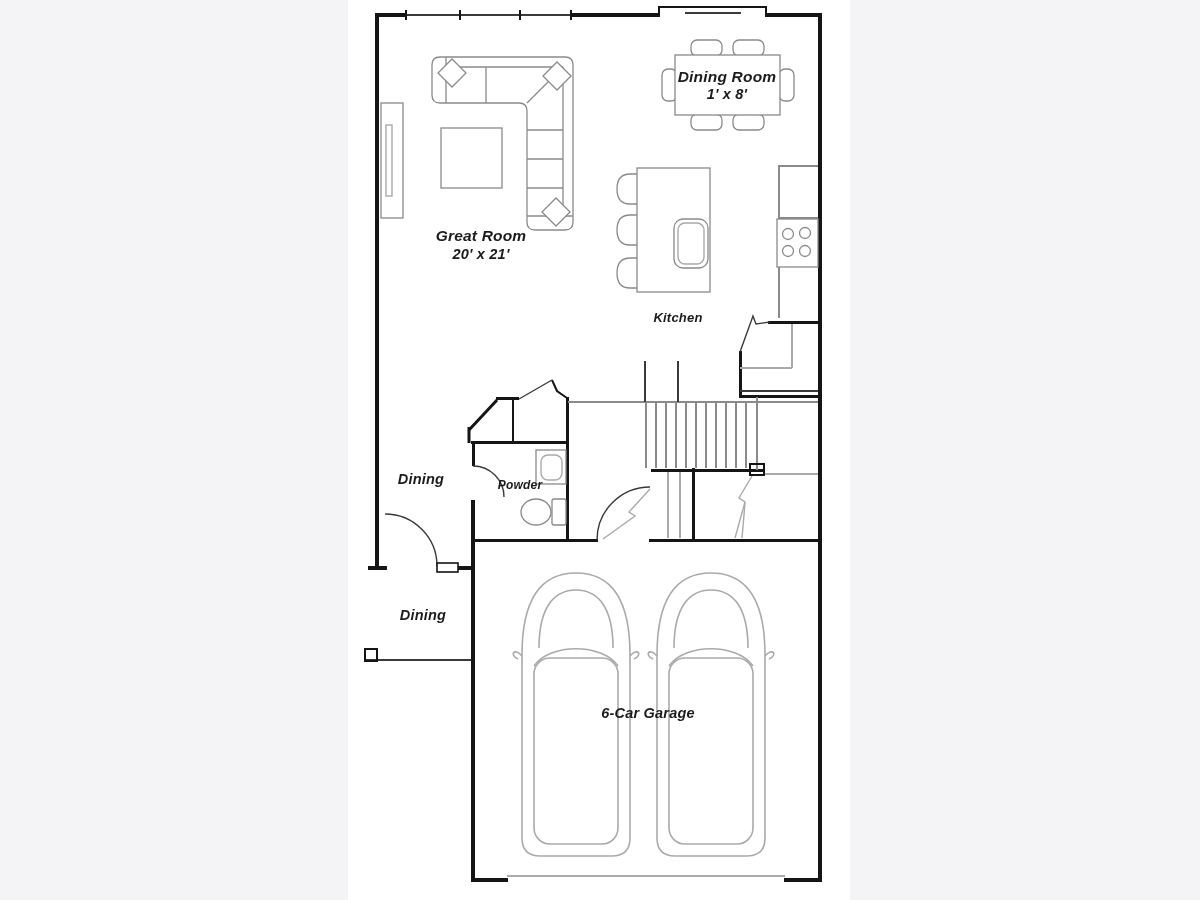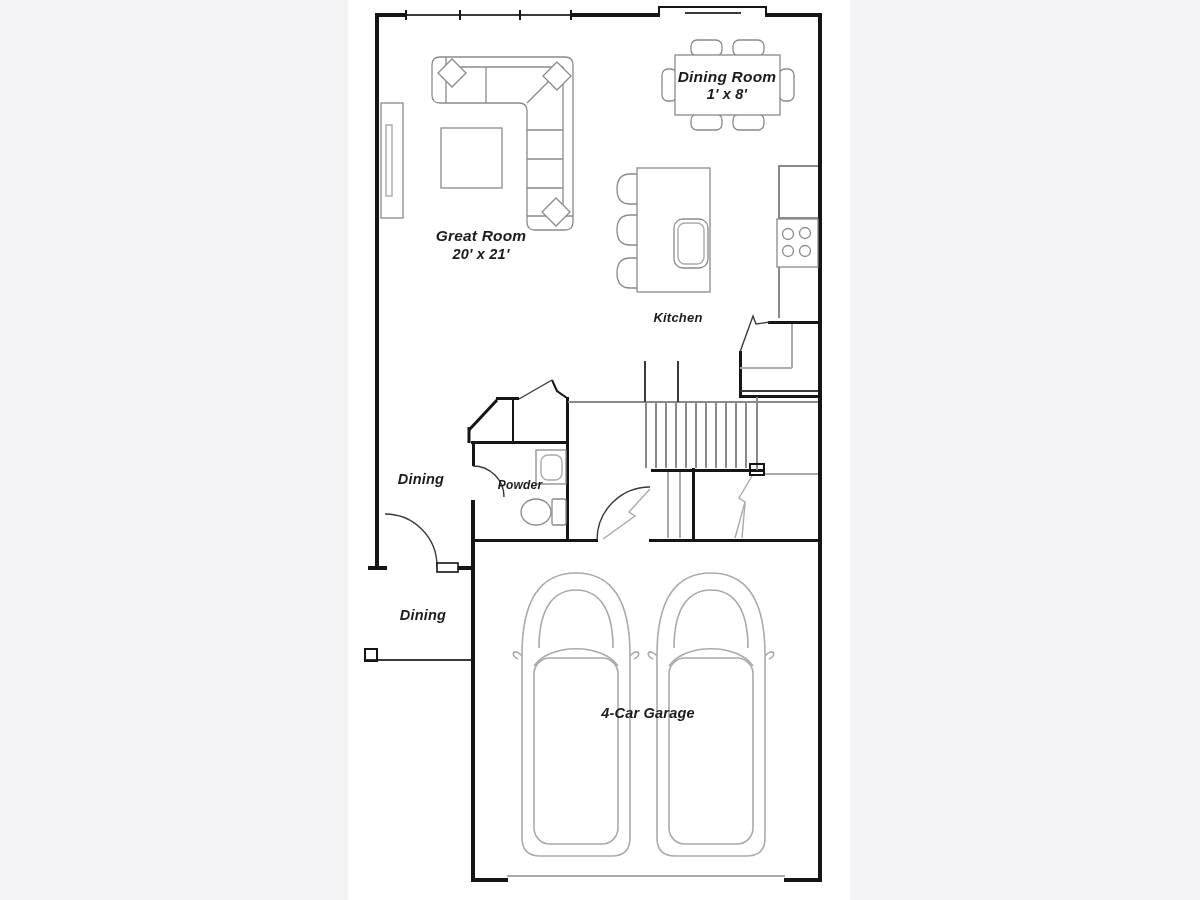--- a/index.html
+++ b/index.html
@@ -214,15 +214,15 @@
 <div class="room-label" style="left:410px;top:246px;width:142px;font-size:14.5px;">20' x 21'</div>
 
 <div class="room-label" style="left:612px;top:311px;width:132px;font-size:13px;">Kitchen</div>
 
 <div class="room-label" style="left:374px;top:471px;width:94px;font-size:14.5px;">Dining</div>
 
 <div class="room-label" style="left:470px;top:479px;width:100px;font-size:12px;">Powder</div>
 
 <div class="room-label" style="left:376px;top:607px;width:94px;font-size:14.5px;">Dining</div>
 
-<div class="room-label" style="left:570px;top:705px;width:156px;font-size:14.5px;">4-Car Garage</div>
+<div class="room-label" style="left:570px;top:705px;width:156px;font-size:14.5px;">6-Car Garage</div>
 
 </div>
 
 </body></html>

